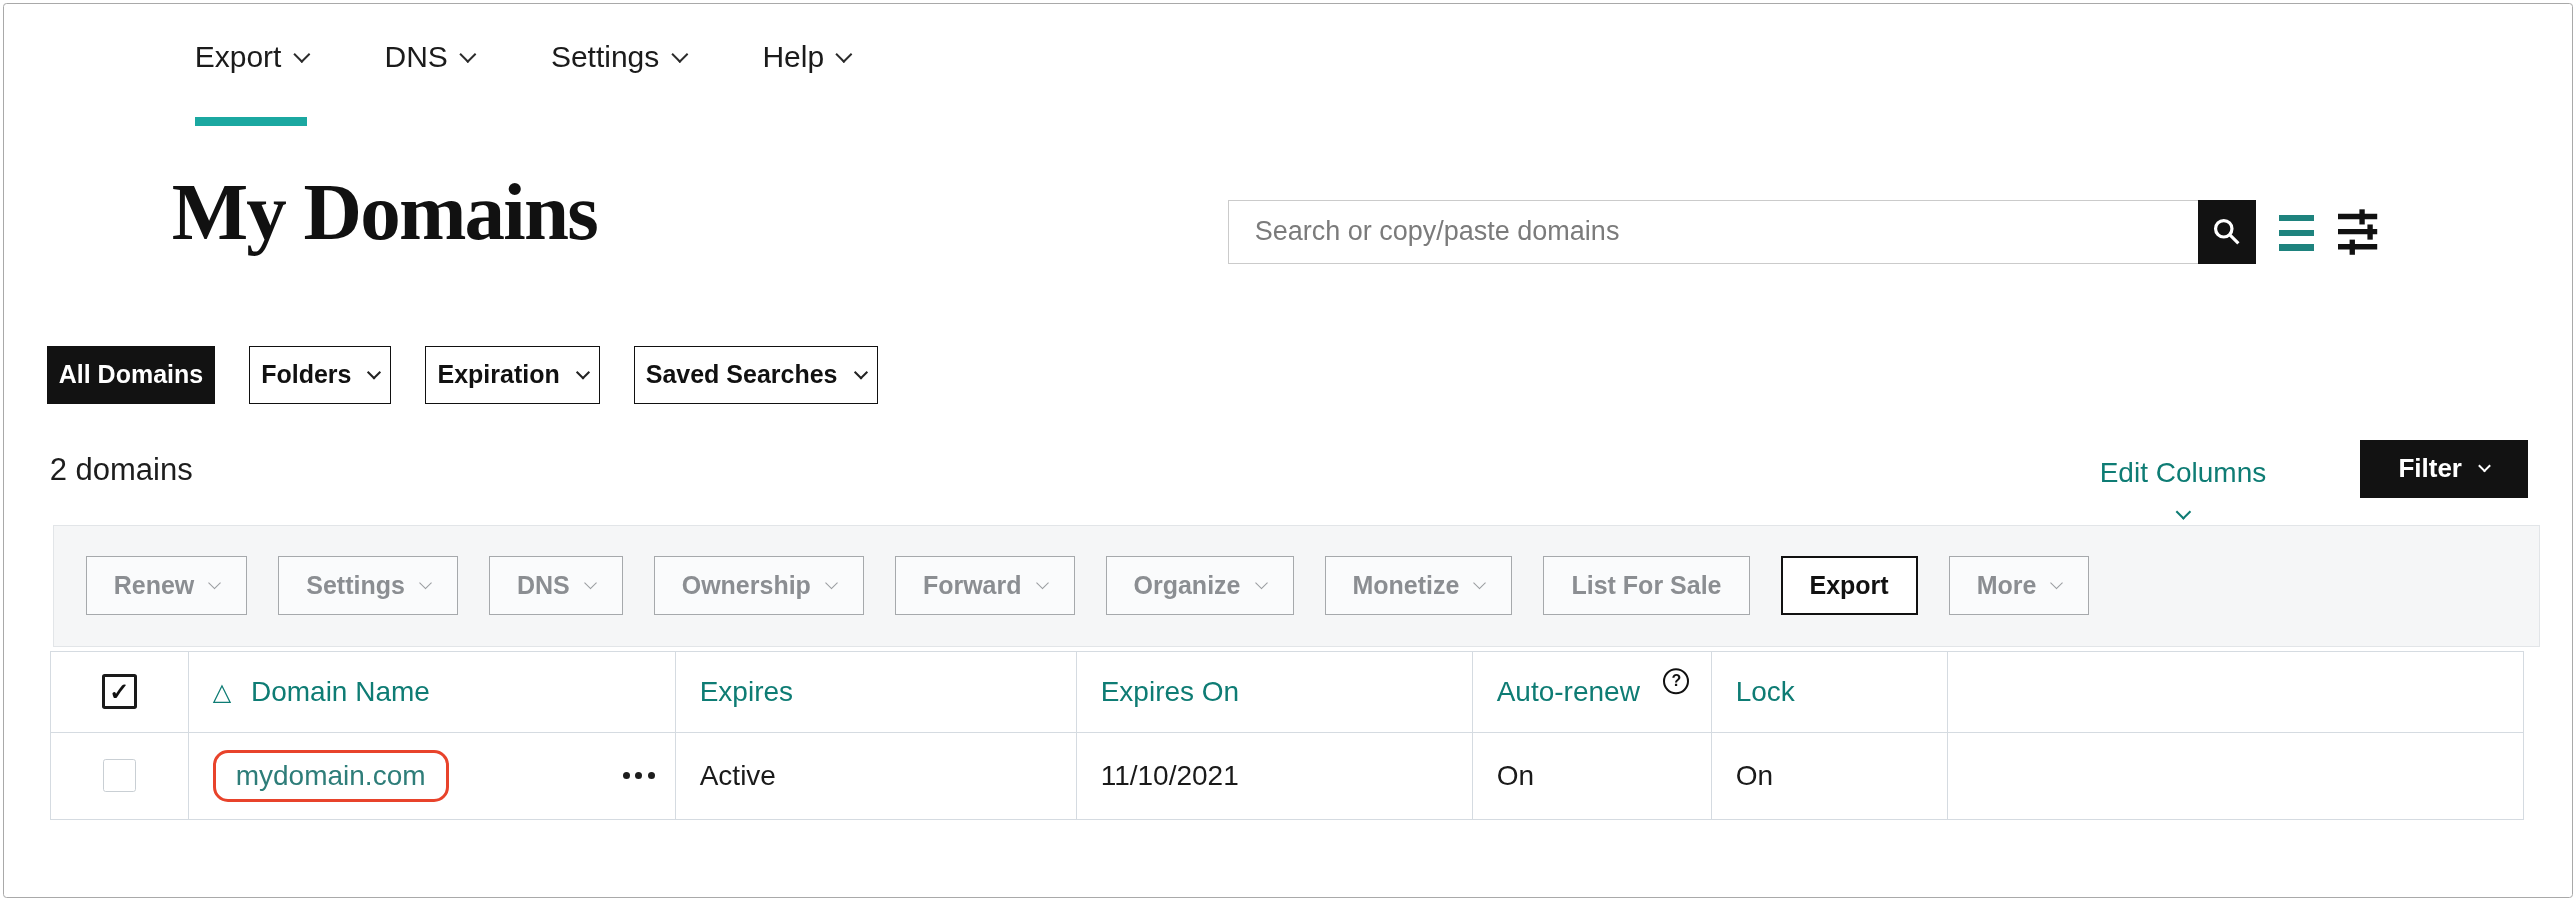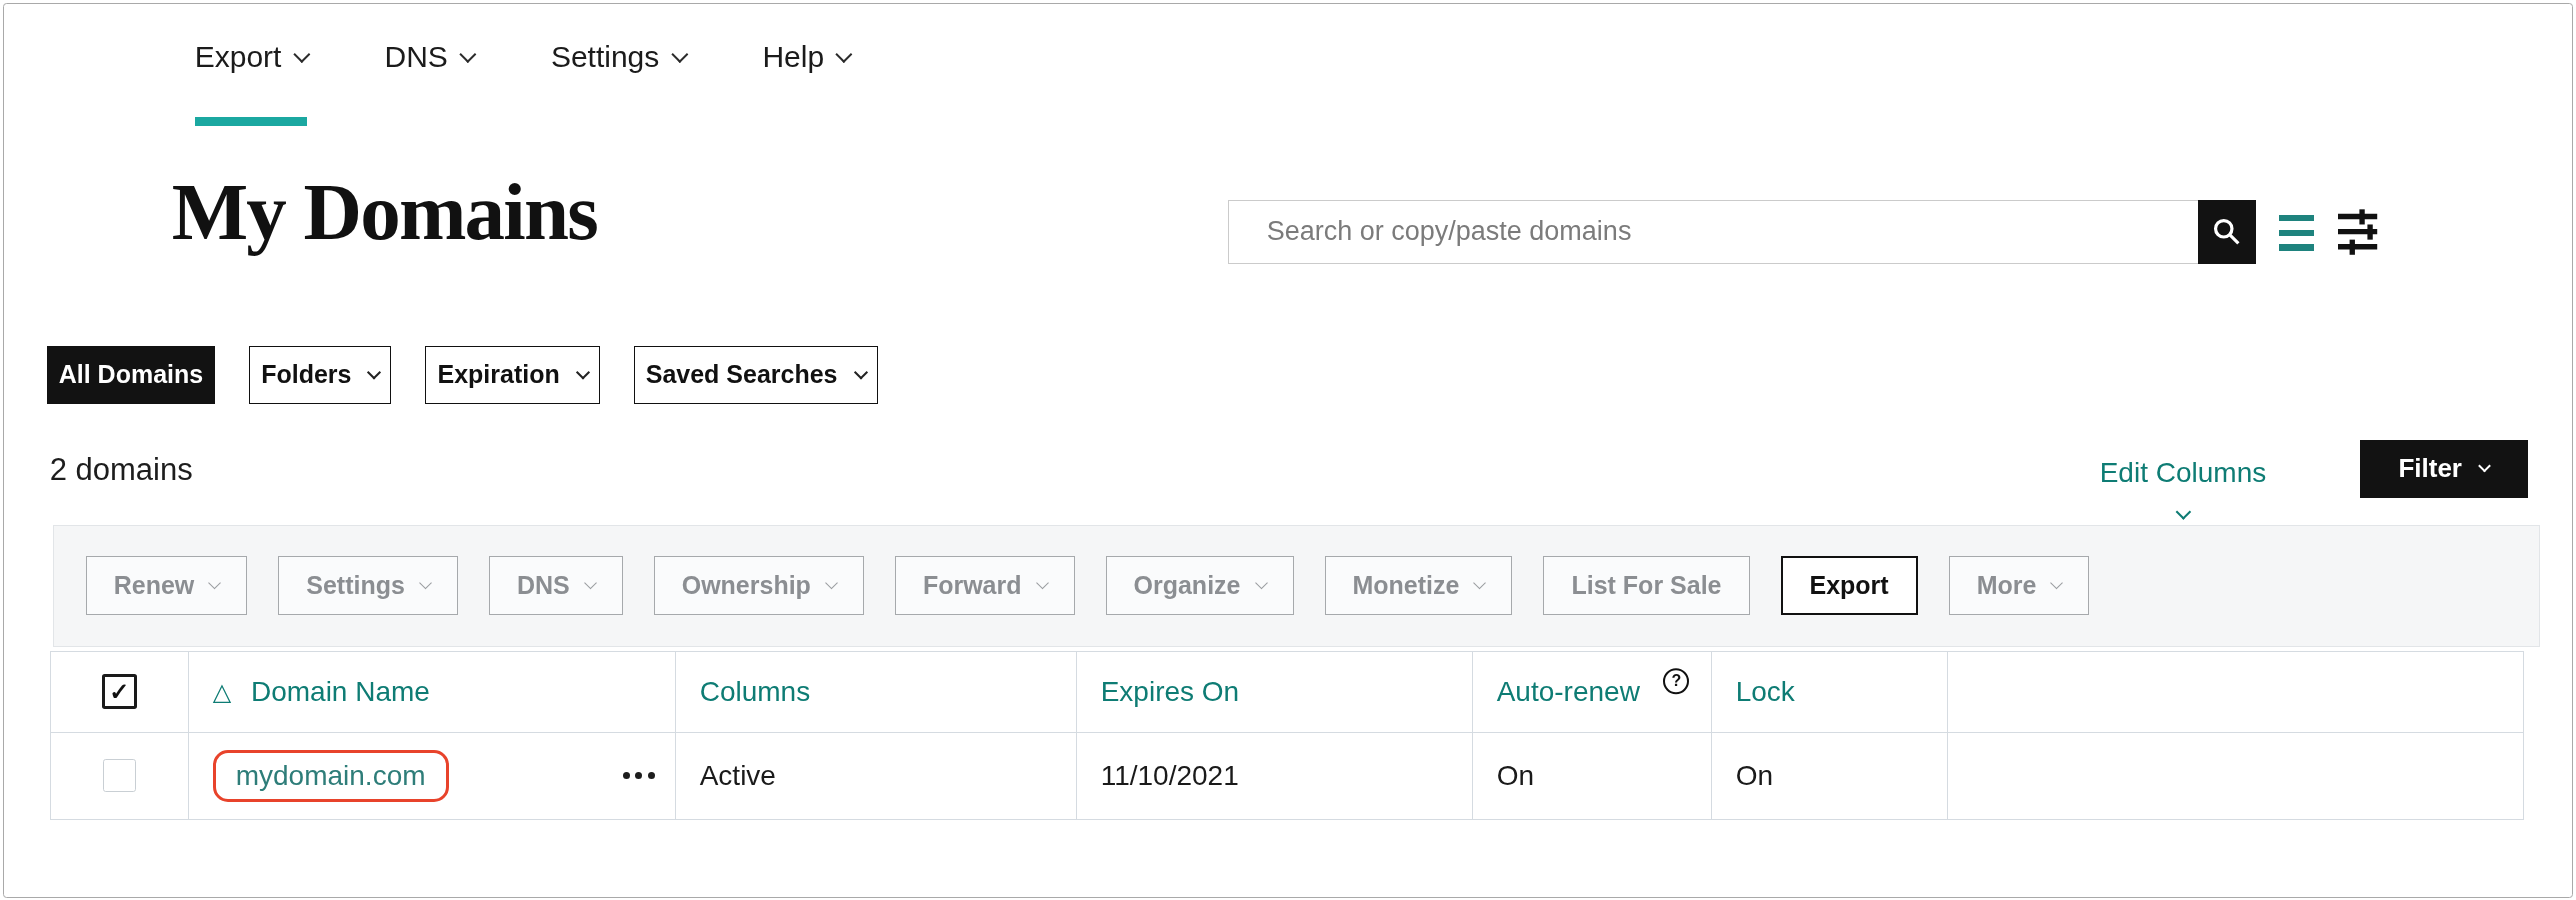--- a/index.html
+++ b/index.html
@@ -8,21 +8,21 @@
   .frame { position:absolute; inset:2.7px; border:1.8px solid #a9a9a9; border-radius:3.6px; background:#fff; overflow:hidden; }
 
   
   .nav { position:absolute; left:191px; top:36px; display:flex; gap:77px; }
   .nav-item { position:relative; display:flex; align-items:center; gap:14.4px; font-size:30px; font-weight:500; color:#1b1b1b; cursor:pointer; }
   .nav-item .underline { position:absolute; left:0; right:0; top:77px; height:9px; background:#1fa; background:#1ba8a1; }
   .chev { width:11.7px; height:11.7px; border-right:2.7px solid #2b2b2b; border-bottom:2.7px solid #2b2b2b; transform:rotate(45deg) translate(-1.8px,-1.8px); display:inline-block; }
 
   
   .title { position:absolute; left:168px; top:162px; font-family:Liberation Serif, serif; font-weight:700; font-size:81px; letter-spacing:-1.8px; color:#111; }
-  .search-input { position:absolute; left:1224px; top:196px; width:970px; height:64px; border:1.8px solid #cbcbcb; border-right:none; font-size:27px; padding:0 38px; color:#404040; outline:none; font-family:"Liberation Sans", sans-serif; }
+  .search-input { position:absolute; left:1224px; top:196px; width:970px; height:64px; border:1.8px solid #cbcbcb; border-right:none; font-size:27px; padding:0 26px; color:#404040; outline:none; font-family:"Liberation Sans", sans-serif; }
   .search-input::placeholder { color:#7b7b7b; }
   .search-btn { position:absolute; left:2194px; top:196px; width:58px; height:64px; background:#121212; border:none; display:flex; align-items:center; justify-content:center; cursor:pointer; }
   .icon-listview { position:absolute; left:2275px; top:211px; width:35px; height:36px; display:flex; flex-direction:column; justify-content:space-between; cursor:pointer; }
   .icon-listview span { display:block; height:6.3px; background:#1e837e; }
   .icon-sliders { position:absolute; left:2334px; top:205px; cursor:pointer; }
 
   
   .pills { position:absolute; left:43px; top:342px; display:flex; gap:34px; }
   .pill { height:58px; display:flex; align-items:center; gap:18px; padding:0 11px; border:1.8px solid #111; background:#fff; font-size:25px; font-weight:700; color:#111; cursor:pointer; }
   .pill.active { background:#121212; color:#fff; }
@@ -190,21 +190,21 @@
       <div class="cell c0">
         <span class="cb checked">
           <span>✓</span>
         </span>
       </div>
       <div class="cell c1 th">
         <span class="sort-tri">△</span>
         <span>Domain Name</span>
       </div>
       <div class="cell c2 th">
-        <span>Columns</span>
+        <span>Expires</span>
       </div>
       <div class="cell c3 th">
         <span>Expires On</span>
       </div>
       <div class="cell c4 th">
         <span>Auto-renew</span>
         <span class="help-badge">?</span>
       </div>
       <div class="cell c5 th">
         <span>Lock</span>

